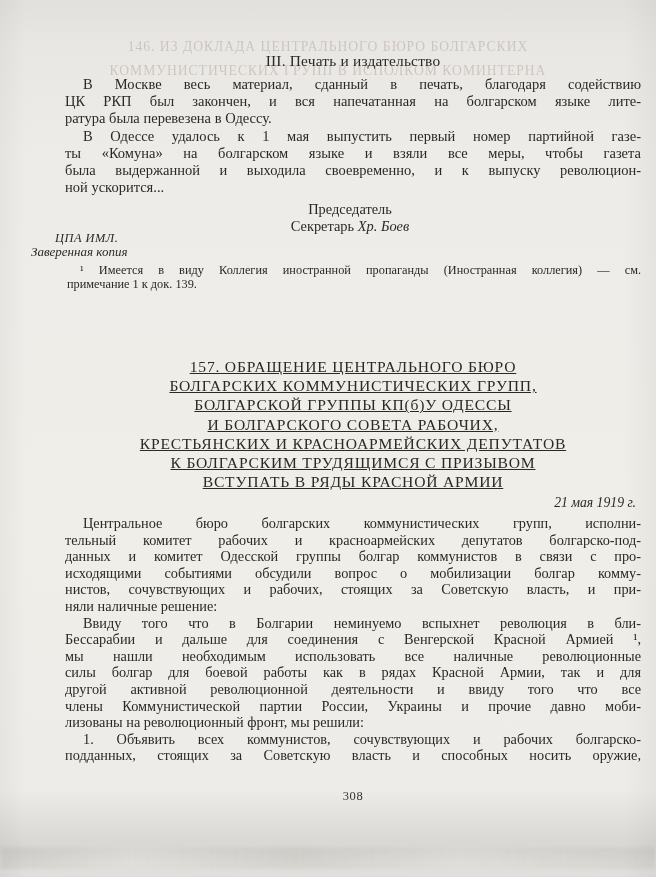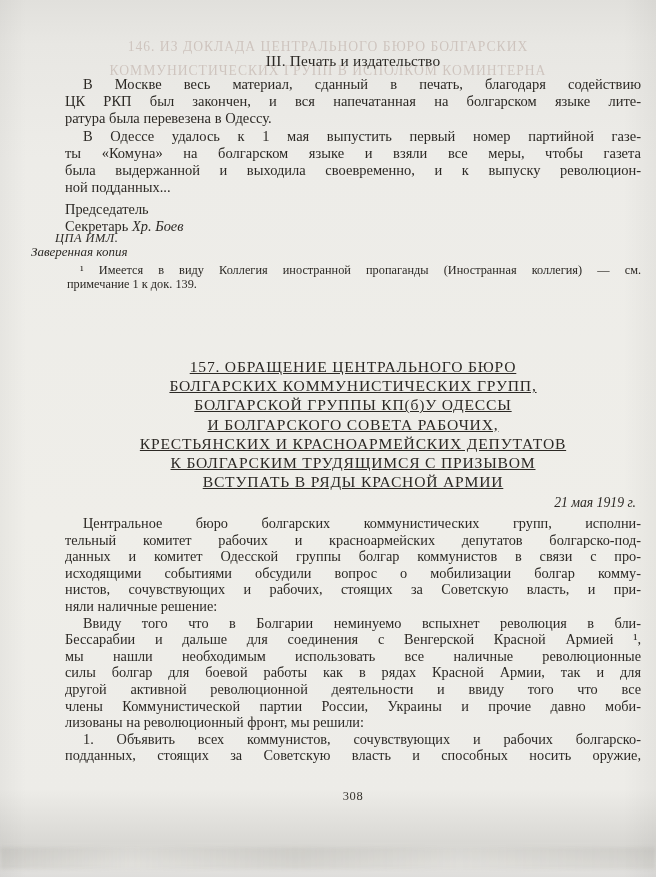--- a/index.html
+++ b/index.html
@@ -22,21 +22,21 @@
     font-size:13.6px;letter-spacing:1px;white-space:nowrap;
   }
   .g1{top:39px;} .g2{top:63px;}
   .col{position:absolute;left:41px;width:576px;margin-left:24px;}
   .line{text-align:justify;text-align-last:justify;text-justify:inter-word;}
   .line.last{text-align-last:left;}
   .para.cont .line.last{text-align-last:justify;}
   .line.first{text-indent:18px;}
   .sec-head{top:52px;text-align:center;font-size:15.4px;letter-spacing:.2px;}
   .top-text{top:76px;font-size:14.5px;line-height:17.2px;}
-  .sig{top:201px;text-align:left;padding-right:6px;box-sizing:border-box;font-size:14.4px;line-height:17px;}
+  .sig{top:201px;text-align:center;padding-right:6px;box-sizing:border-box;font-size:14.4px;line-height:17px;}
   .sig .name{font-style:italic;}
   .arch1{position:absolute;left:55px;top:231px;font-size:12.4px;font-style:italic;letter-spacing:.5px;}
   .arch2{position:absolute;left:31px;top:244px;font-size:13px;font-style:italic;}
   .fnote{top:264px;left:43px;width:574px;font-size:12.3px;line-height:13.6px;}
   .fnote .line.first{text-indent:13px;}
   .doc-head{top:357px;font-size:15.6px;line-height:19.2px;letter-spacing:.8px;}
   .doc-head .hline{text-align:center;text-decoration:underline;}
   .doc-date{top:495px;text-align:right;padding-right:5px;box-sizing:border-box;font-style:italic;font-size:13.7px;}
   .body-text{top:515px;font-size:14.3px;line-height:16.6px;}
   .pagenum{top:789px;text-align:center;font-size:12.5px;letter-spacing:.6px;color:#38352f;}
@@ -56,21 +56,21 @@
 
     <div class="line first">В Москве весь материал, сданный в печать, благодаря содействию</div>
         <div class="line">ЦК РКП был закончен, и вся напечатанная на болгарском языке лите-</div>
         <div class="line last">ратура была перевезена в Одессу.</div>
       </div>
     <div class="para">
 
     <div class="line first">В Одессе удалось к 1 мая выпустить первый номер партийной газе-</div>
         <div class="line">ты «Комуна» на болгарском языке и взяли все меры, чтобы газета</div>
         <div class="line">была выдержанной и выходила своевременно, и к выпуску революцион-</div>
-        <div class="line last">ной подданных...</div>
+        <div class="line last">ной ускорится...</div>
       </div>
   </div>
 
   <div class="col sig">
     <div>Председатель</div>
     <div><span>Секретарь</span> <span class="name">Хр. Боев</span></div>
   </div>
 
   <div class="arch1">ЦПА ИМЛ.</div>
   <div class="arch2">Заверенная копия</div>

